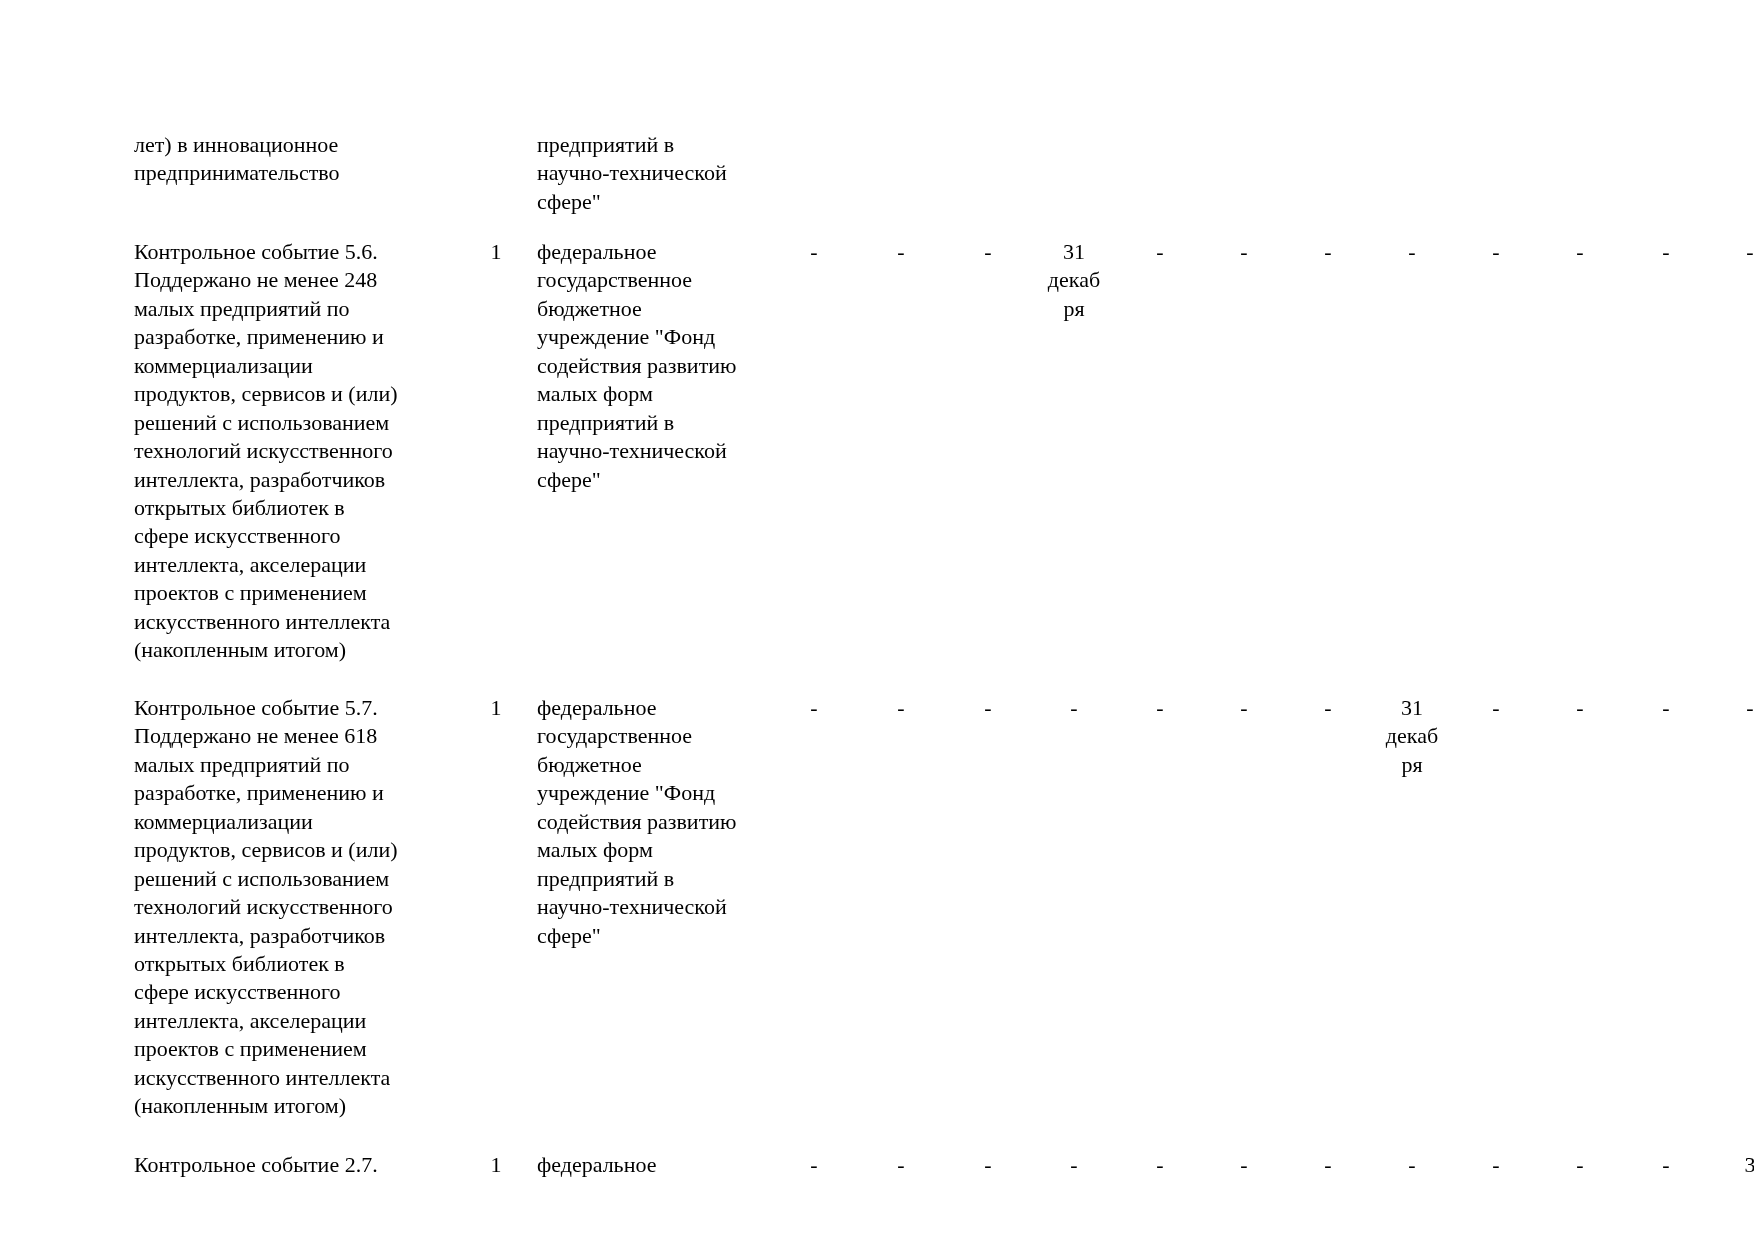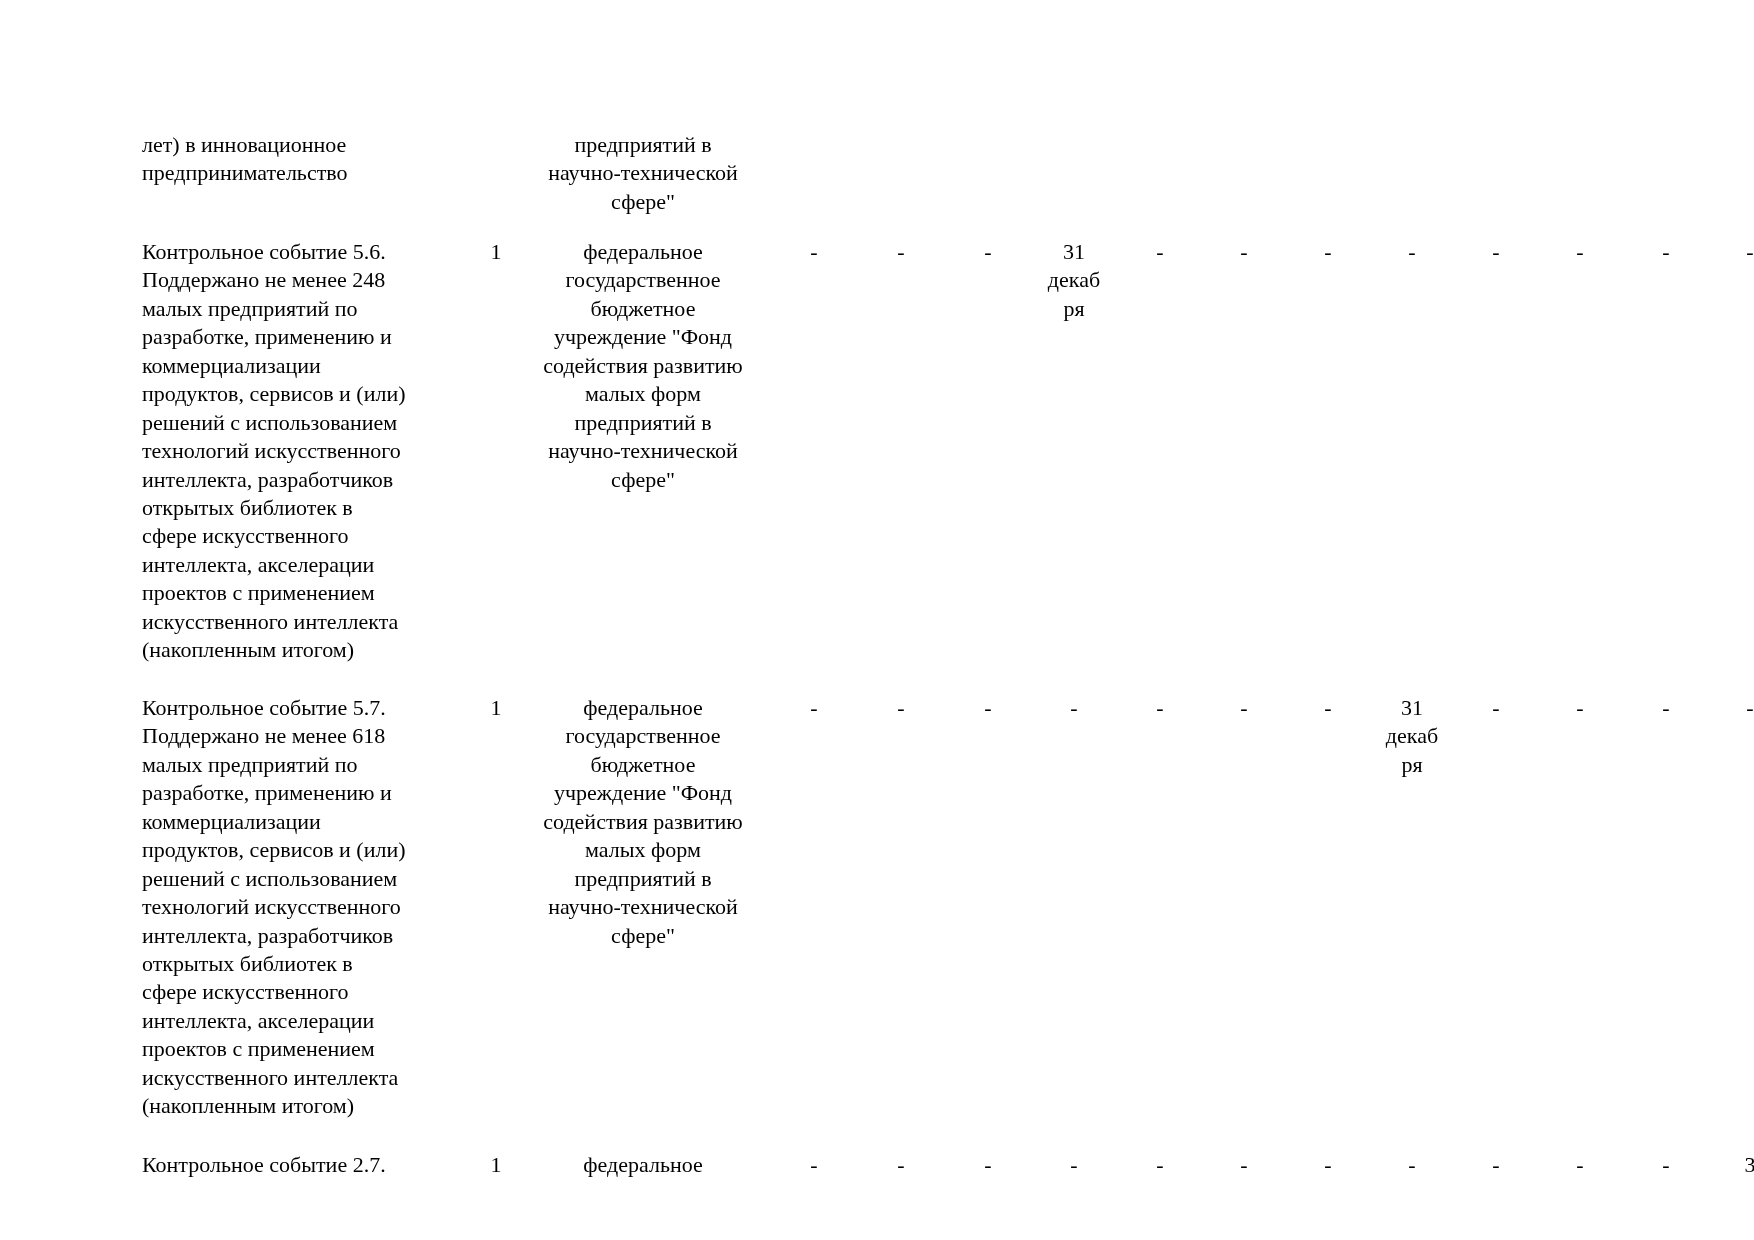--- a/index.html
+++ b/index.html
@@ -6,31 +6,30 @@
   .page{
     position:relative;
     width:1754px;height:1240px;
     background:#ffffff;color:#000000;
     font-family:"Liberation Serif", serif;
     font-size:22px;line-height:28.44px;
     overflow:hidden;
   }
   .row{position:absolute;left:0;width:1754px;}
   .col-event{
-    position:absolute;left:142px;width:370px;
+    position:absolute;left:134px;width:370px;
     white-space:pre-line;
   }
   .col-num{
     position:absolute;left:481px;width:30px;
     text-align:center;
   }
   .col-org{
-    position:absolute;left:518px;width:250px;
+    position:absolute;left:537px;width:250px;
     white-space:pre-line;
-    text-align:center;
   }
   .cells{position:absolute;left:0;top:0;width:1754px;}
   .cell{
     position:absolute;top:0;width:88px;
     text-align:center;white-space:pre-line;
   }
 </style>
 </head>
 <body>
 

